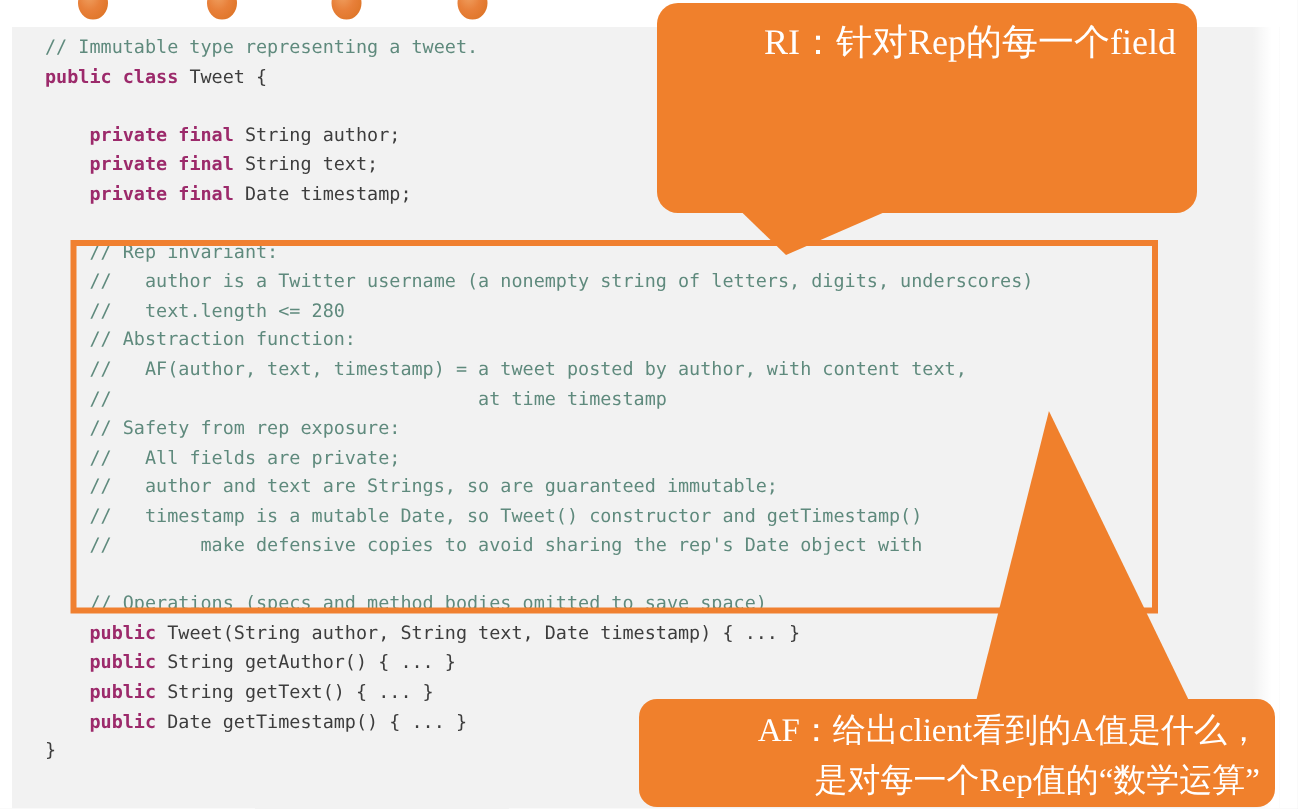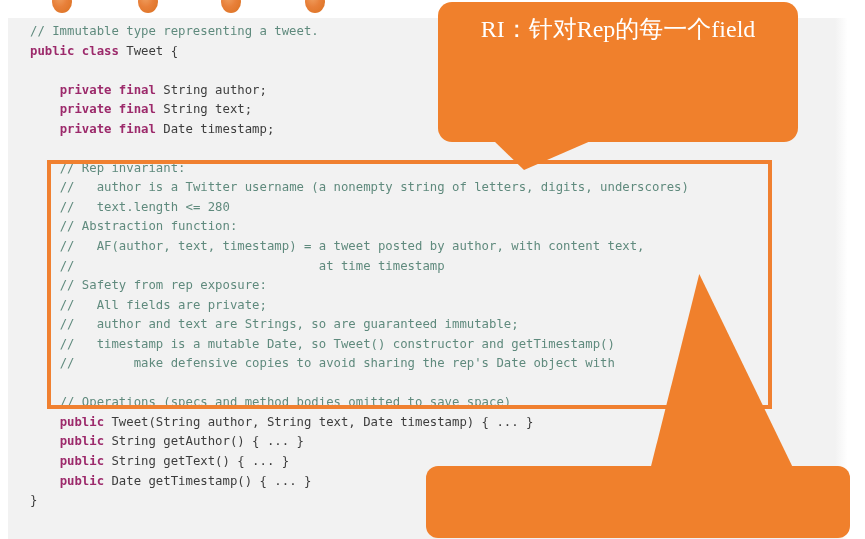--- a/index.html
+++ b/index.html
@@ -50,21 +50,21 @@
     box-sizing:border-box;
     background:transparent;
   }
 
   
   .bubble{
     position:absolute;
     background:#f0802c;
     color:#ffffff;
     font-family:"Liberation Serif","DejaVu Serif",serif;
-    text-align:center;
+    text-align:right;
     box-sizing:border-box;
   }
   .bubble-ri{
     left:438px;top:2px;width:360px;height:140px;
     border-radius:14px;
     padding:9px 14px 0 14px;
     font-size:24px;line-height:36px;
   }
   .bubble-ri .ln{display:block;white-space:nowrap;}
   .tail-ri{
@@ -129,15 +129,17 @@
   <div class="rep-box"></div>
 
   <div class="tail-af"></div>
 
   <div class="tail-ri"></div>
   <div class="bubble bubble-ri">
     <span class="ln">RI：针对Rep的每一个field</span>
   </div>
 
   <div class="bubble bubble-af">
+    <span class="ln">AF：给出client看到的A值是什么，</span>
+    <span class="ln">是对每一个Rep值的“数学运算”</span>
   </div>
 
 </div>
 
 </body></html>

